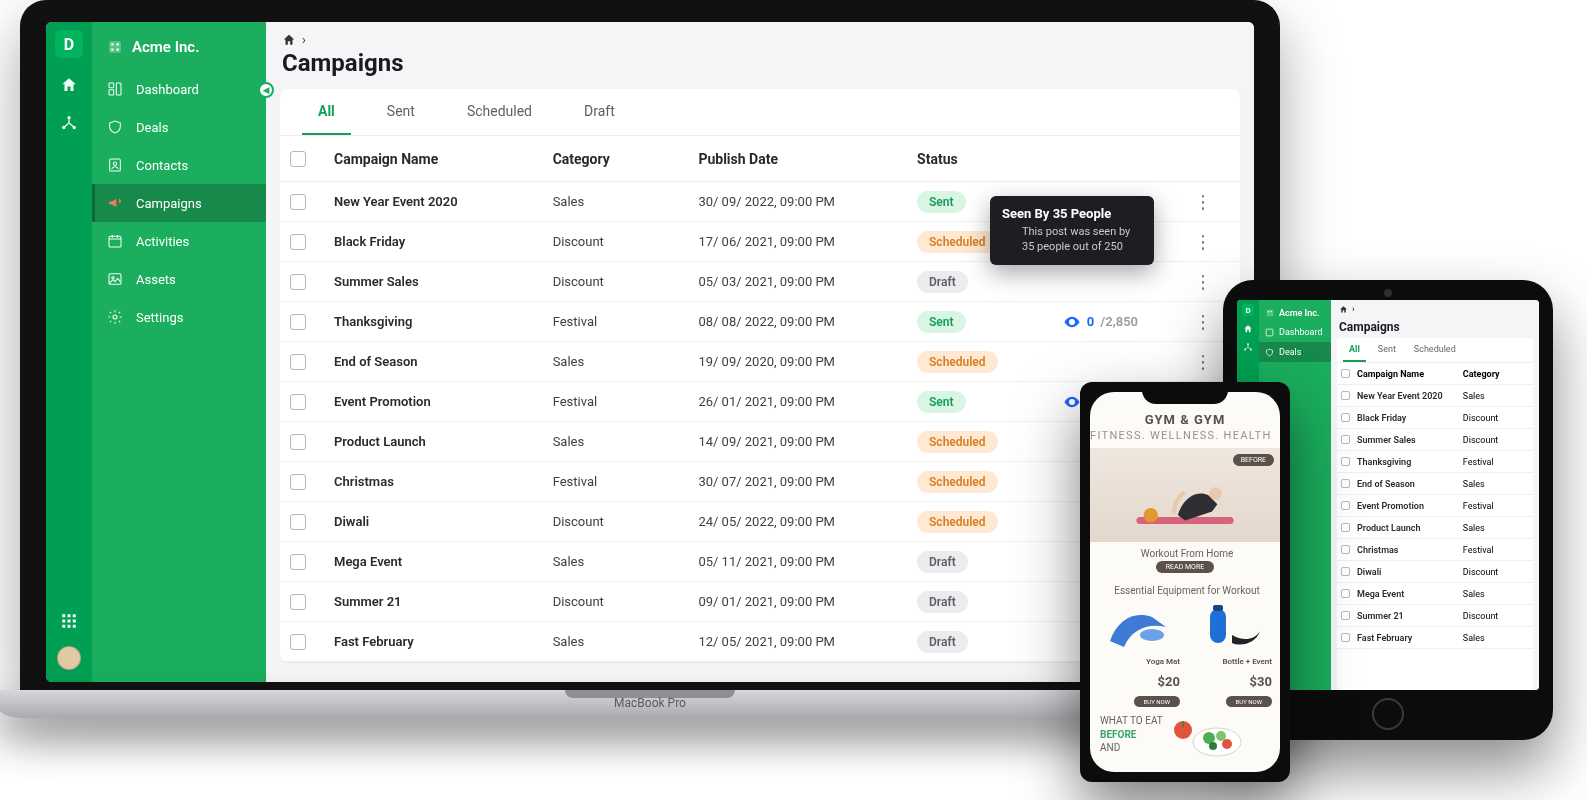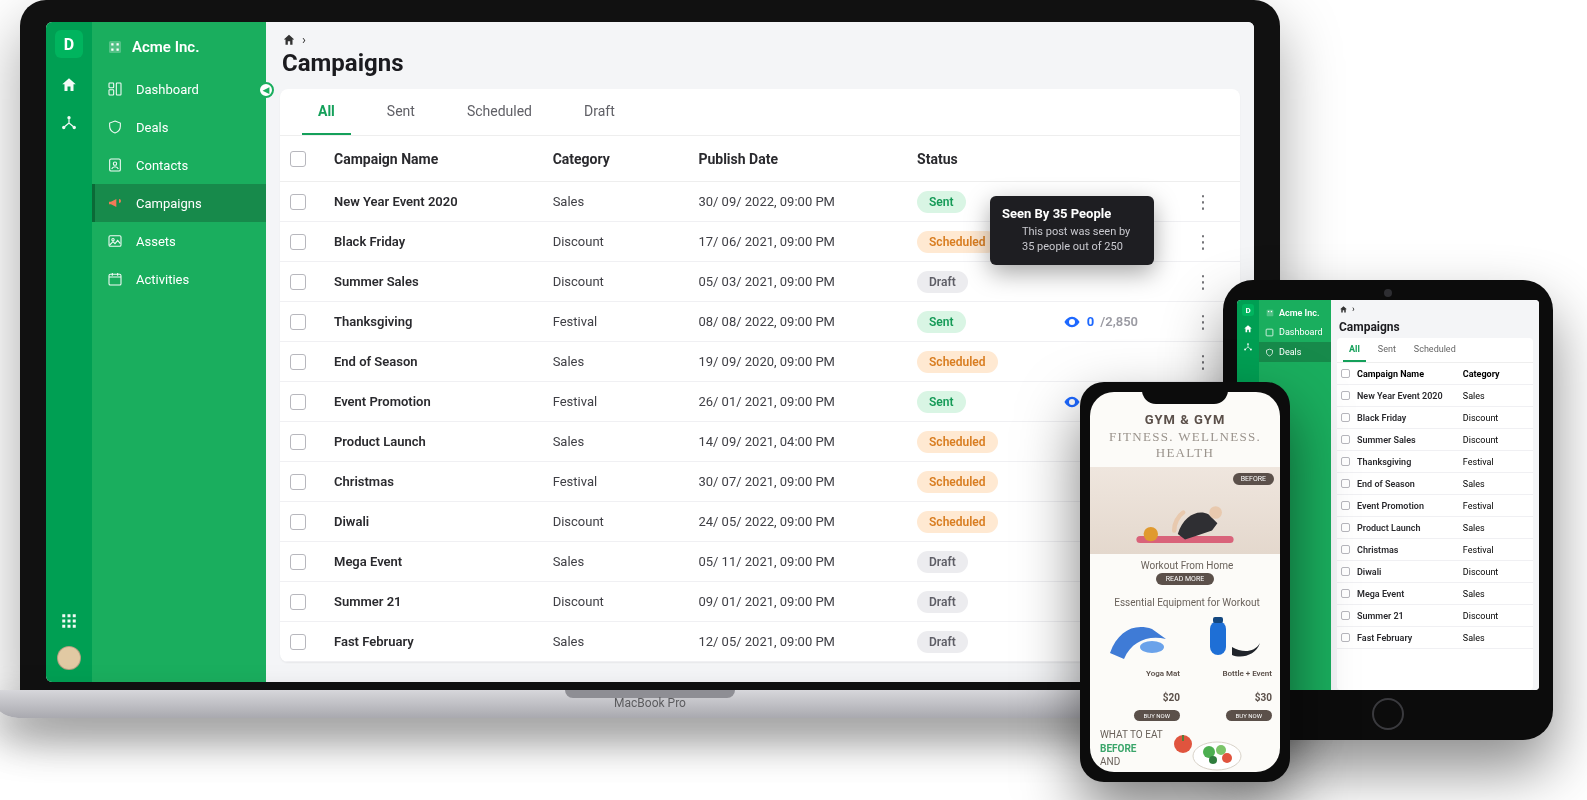--- a/index.html
+++ b/index.html
@@ -194,40 +194,40 @@
 .t-head { font-weight:700;height:22px; }
 .t-row { height:22px; }
 .t-row .name { font-weight:600;color:#2a2a2e; }
 .t-chk { width:9px;height:9px;border:1px solid #b7b7bd;border-radius:2px; }
 
 
 .phone {
   position:absolute;
   left: 1080px; top: 382px;
   width: 210px; height: 400px;
-  background:#0c0c0c;border-radius:24px;
+  background:#0c0c0c;border-radius:12px;
   padding:10px;
   box-shadow: 0 28px 60px rgba(0,0,0,.5);
   z-index:40;
 }
 .phone .notch { position:absolute;left:50%;top:0;transform:translateX(-50%);width:86px;height:22px;background:#0c0c0c;border-radius:0 0 14px 14px;z-index:3; }
 .phone-screen { width:100%;height:100%;background:#fcfbf8;border-radius:24px;overflow:hidden;display:flex;flex-direction:column;position:relative; }
 .ph-brand { text-align:center;padding:20px 0 2px 0;font-weight:700;font-size:13px;color:#5b504a;letter-spacing:1px; }
-.ph-sub { text-align:center;font-size:13px;color:#9a938c;letter-spacing:1.3px;margin-bottom:6px;font-family:Liberation Serif, serif; }
+.ph-sub { text-align:left;font-size:11px;color:#9a938c;letter-spacing:1.3px;margin-bottom:6px; }
 .ph-hero { height:94px;background:linear-gradient(180deg,#efe6de,#e4d8cd);position:relative;overflow:hidden; }
 .ph-contact { position:absolute;top:6px;right:6px;font-size:7px;background:#5b504a;color:#fff;padding:2px 8px;border-radius:9px; }
 .ph-hero .figure { position:absolute;left:50%;top:18px;transform:translateX(-50%);width:108px;height:64px; }
 .ph-section { text-align:center;font-size:10px;color:#6a625b;padding:6px 0 2px 4px; }
 .ph-btn { display:block;margin:0 auto 6px auto;font-size:7px;background:#5b504a;color:#fff;padding:2px 10px;border-radius:9px;width:max-content; }
 .ph-products { display:flex;justify-content:center;gap:10px;padding:0 6px; }
 .ph-card { width:82px;text-align:right; }
 .ph-thumb { height:56px;border-radius:4px;display:flex;align-items:center;justify-content:center;margin-bottom:3px; }
 .ph-card .pname { font-size:8px;color:#5b504a;font-weight:600; }
 .ph-card .pdesc { font-size:6px;color:#a49e97;height:8px;overflow:hidden; }
-.ph-card .pprice { font-size:10px;color:#5b504a;font-weight:700;margin-top:6px; }
+.ph-card .pprice { font-size:13px;color:#5b504a;font-weight:700;margin-top:0; }
 .ph-card .pbuy { display:inline-block;margin-top:2px;font-size:6px;background:#5b504a;color:#fff;padding:2px 10px;border-radius:8px; }
 .ph-eat { padding:6px 10px 0 10px;font-size:10px;color:#6a625b;line-height:1.35;display:flex;gap:6px;align-items:flex-start; }
 .ph-eat .before { color:#3aa56a;font-weight:700; }
 
 svg { display:block; }
 </style>
 </head>
 <body>
 
 <div class="stage">
@@ -316,35 +316,44 @@
             <span class="mi">
                 <svg width="16" height="16" viewBox="0 0 24 24" fill="#ff7a59">
                   <path d="M3 10v4h3l8 4V6l-8 4zm15 2a3 3 0 000-6v6z"></path>
                 </svg>
               </span>
             <span>Campaigns</span>
           </div>
           <div class="sidebar-item">
             <span class="mi">
                 <svg width="16" height="16" viewBox="0 0 24 24" fill="none" stroke="#fff" stroke-width="1.6">
+                  <rect x="3" y="5" width="18" height="16" rx="2"></rect>
+                  <path d="M3 9h18M8 3v4M16 3v4"></path>
+                </svg>
+              </span>
+            <span>Activities</span>
+          </div>
+          <div class="sidebar-item">
+            <span class="mi">
+                <svg width="16" height="16" viewBox="0 0 24 24" fill="none" stroke="#fff" stroke-width="1.6">
                   <rect x="3" y="4" width="18" height="16" rx="2"></rect>
                   <circle cx="9" cy="10" r="1.8"></circle>
                   <path d="M4 18l5-5 3 3 4-5 4 5"></path>
                 </svg>
               </span>
             <span>Assets</span>
           </div>
           <div class="sidebar-item">
             <span class="mi">
                 <svg width="16" height="16" viewBox="0 0 24 24" fill="none" stroke="#fff" stroke-width="1.6">
-                  <rect x="3" y="5" width="18" height="16" rx="2"></rect>
-                  <path d="M3 9h18M8 3v4M16 3v4"></path>
+                  <circle cx="12" cy="12" r="3"></circle>
+                  <path d="M12 2v3M12 19v3M4.2 4.2l2.1 2.1M17.7 17.7l2.1 2.1M2 12h3M19 12h3M4.2 19.8l2.1-2.1M17.7 6.3l2.1-2.1"></path>
                 </svg>
               </span>
-            <span>Activities</span>
+            <span>Settings</span>
           </div>
         </div>
 
         <div class="main">
           <div class="breadcrumb">
             <span>
                 <svg width="14" height="14" viewBox="0 0 24 24" fill="#333">
                   <path d="M12 3l9 8h-3v9h-4v-6H10v6H6v-9H3z"></path>
                 </svg>
               </span>
@@ -465,21 +474,21 @@
                     </div>
                   </div>
                   <div class="dots">⋮</div>
                 </div>
                 <div class="row">
                   <div>
                     <div class="chk"></div>
                   </div>
                   <div class="name">Product Launch</div>
                   <div>Sales</div>
-                  <div>14/ 09/ 2021, 04:00 PM</div>
+                  <div>14/ 09/ 2021, 09:00 PM</div>
                   <div><span class="badge b-scheduled">Scheduled</span></div>
                   <div></div>
                   <div class="dots">⋮</div>
                 </div>
                 <div class="row">
                   <div>
                     <div class="chk"></div>
                   </div>
                   <div class="name">Christmas</div>
                   <div>Festival</div>

